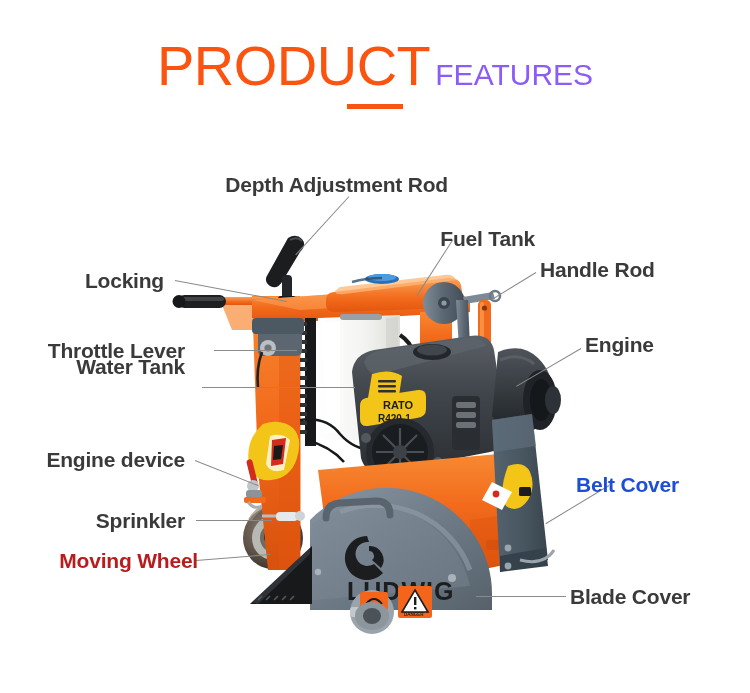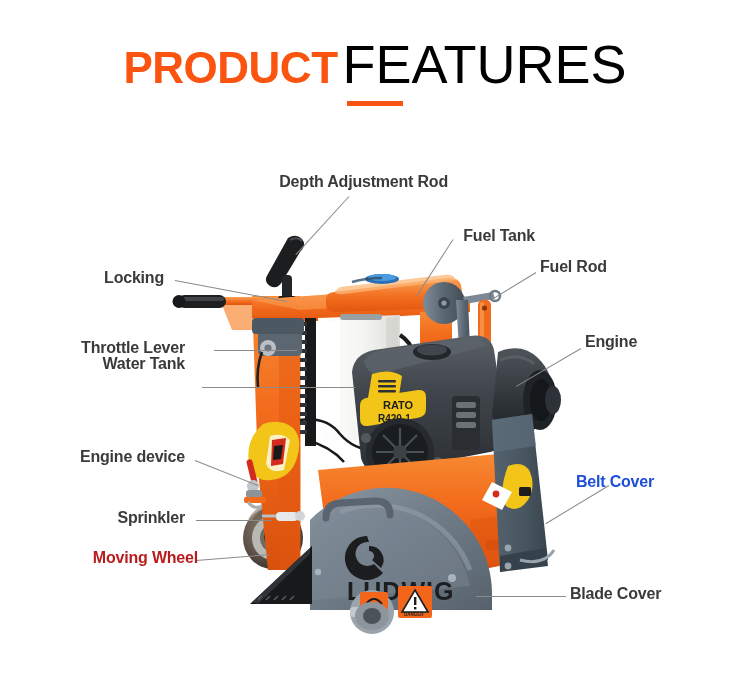--- a/index.html
+++ b/index.html
@@ -12,36 +12,36 @@
   }
   #page { position: relative; width: 750px; height: 693px; background: #fff; }
 
   
   .title-wrap {
     position: absolute; top: 33px; left: 0; width: 750px;
     text-align: center;
   }
   .title-line { display: inline-block; position: relative; }
   .title-a {
-    font-size: 44px; font-weight: 700; color: #FA5410;
+    font-size: 56px; font-weight: 400; color: #FA5410;
     letter-spacing: -0.5px;
   }
   .title-b {
-    font-size: 54px; font-weight: 400; color: #000000;
+    font-size: 30px; font-weight: 400; color: #8b5cf6;
     letter-spacing: 0px; margin-left: 5px;
   }
   .title-underline {
     position: absolute; left: 50%; transform: translateX(-50%);
     bottom: -11px; width: 56px; height: 5px; background: #FA5410;
   }
 
   
   .label {
     position: absolute;
-    font-size: 16px;
+    font-size: 21px;
     font-weight: 700;
     color: #3a3a3a;
     white-space: nowrap;
     letter-spacing: -0.2px;
     line-height: 1;
   }
   .label.r { text-align: right; }
   .label.l { text-align: left; }
 
   
@@ -360,21 +360,21 @@
       <div class="leader" style="left: 609px; top: 485px; width: 73.5731px; transform: rotate(148.903deg); background: rgb(138, 138, 138);"></div>
       <div class="leader" style="left: 196px; top: 520px; width: 76px; transform: rotate(0deg); background: rgb(138, 138, 138);"></div>
       <div class="leader" style="left: 196px; top: 560px; width: 74.2428px; transform: rotate(-4.63546deg); background: rgb(138, 138, 138);"></div>
       <div class="leader" style="left: 566px; top: 596px; width: 90px; transform: rotate(180deg); background: rgb(138, 138, 138);"></div>
     </div>
 
   <div id="callout-layer">
       <div class="label r" style="top: 174px; color: rgb(58, 58, 58); left: 0px; width: 448px;">Depth Adjustment Rod</div>
       <div class="label r" style="top: 228px; color: rgb(58, 58, 58); left: 0px; width: 535px;">Fuel Tank</div>
       <div class="label r" style="top: 270px; color: rgb(58, 58, 58); left: 0px; width: 164px;">Locking</div>
-      <div class="label l" style="top: 259px; color: rgb(58, 58, 58); left: 540px;">Fuel Rod</div>
+      <div class="label l" style="top: 259px; color: rgb(58, 58, 58); left: 540px;">Handle Rod</div>
       <div class="label r" style="top: 340px; color: rgb(58, 58, 58); left: 0px; width: 185px;">Throttle Lever</div>
       <div class="label l" style="top: 334px; color: rgb(58, 58, 58); left: 585px;">Engine</div>
       <div class="label r" style="top: 356px; color: rgb(58, 58, 58); left: 0px; width: 185px;">Water Tank</div>
       <div class="label r" style="top: 449px; color: rgb(58, 58, 58); left: 0px; width: 185px;">Engine device</div>
       <div class="label l" style="top: 474px; color: #1d4ed8; left: 576px;">Belt Cover</div>
       <div class="label r" style="top: 510px; color: rgb(58, 58, 58); left: 0px; width: 185px; padding-left: 24px;">Sprinkler</div>
       <div class="label r" style="top: 550px; color: #b91c1c; left: 13px; width: 185px;">Moving Wheel</div>
       <div class="label l" style="top: 586px; color: rgb(58, 58, 58); left: 570px;">Blade Cover</div>
     </div>
 

